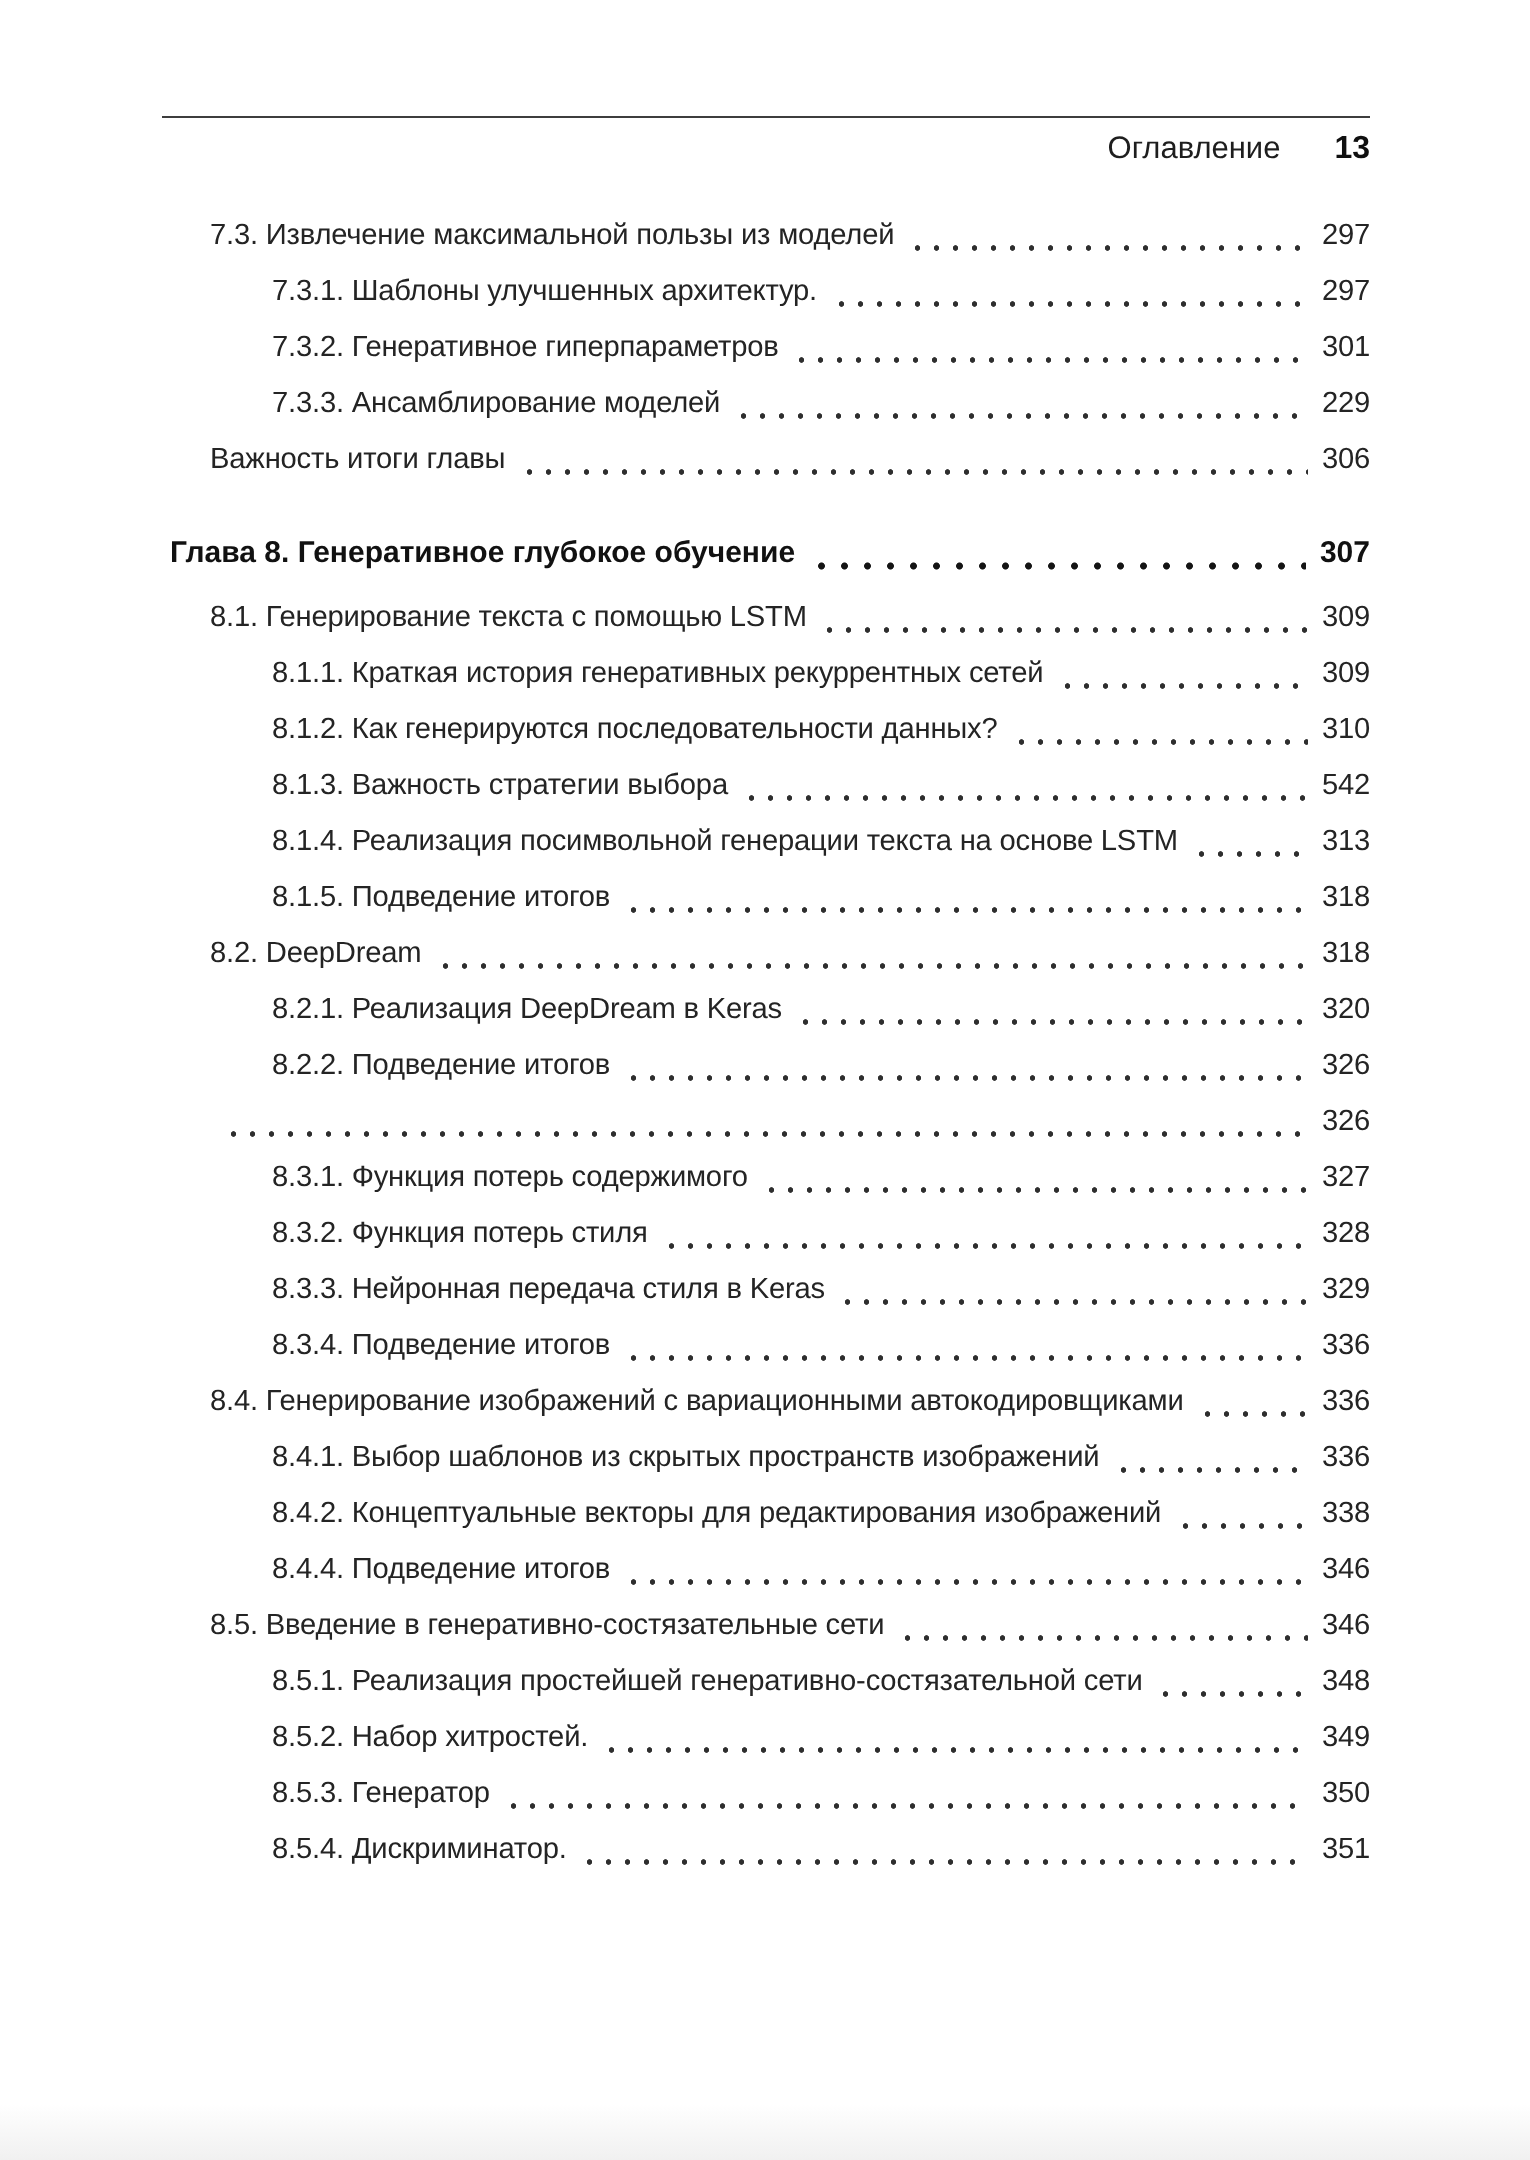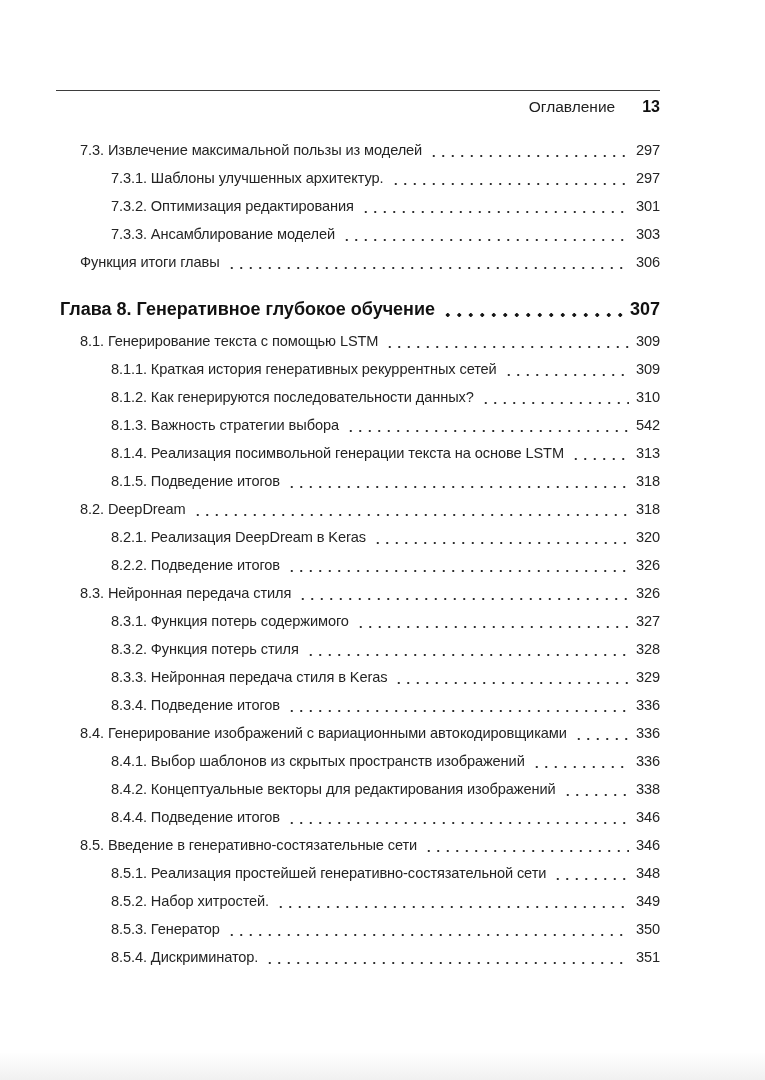--- a/index.html
+++ b/index.html
@@ -10,24 +10,23 @@
   body {
     width: 765px;
     height: 1080px;
     position: relative;
     overflow: hidden;
     font-family: "Liberation Sans", "DejaVu Sans", sans-serif;
     -webkit-font-smoothing: antialiased;
   }
   .content {
     position: absolute;
-    left: 56px;
+    left: 81px;
     top: 0;
     width: 604px;
-    margin-top: 32px;
   }
   .rule {
     margin-top: 58px;
     border-top: 1.5px solid #3d3d3d;
     height: 0;
   }
   .page-header {
     display: flex;
     justify-content: flex-end;
     align-items: baseline;
@@ -72,21 +71,21 @@
   .row .page {
     flex: 0 0 auto;
     text-align: right;
   }
   .row.section { padding-left: 24px; justify-content: space-between; }
   .row.subsection { padding-left: 55px; justify-content: flex-end; }
   .row.chapter {
     padding-left: 4px;
     margin-top: 19px;
     margin-bottom: 4px;
-    font-size: 18px;
+    font-size: 15px;
     font-weight: 700;
     color: #111111;
     letter-spacing: 0;
   }
   .row.chapter .leader {
     background-image: radial-gradient(circle, #141414 1.5px, rgba(0,0,0,0) 1.9px);
     background-size: 11.5px 11.5px;
     background-position: left calc(100% - 2.5px);
   }
   .bottom-shade {
@@ -113,31 +112,31 @@
     <span class="title">7.3. Извлечение максимальной пользы из моделей</span>
     <span class="leader"></span>
     <span class="page">297</span>
   </div>
       <div class="row subsection">
     <span class="title">7.3.1. Шаблоны улучшенных архитектур.</span>
     <span class="leader"></span>
     <span class="page">297</span>
   </div>
       <div class="row subsection">
-    <span class="title">7.3.2. Оптимизация редактирования</span>
+    <span class="title">7.3.2. Генеративное гиперпараметров</span>
     <span class="leader"></span>
     <span class="page">301</span>
   </div>
       <div class="row subsection">
     <span class="title">7.3.3. Ансамблирование моделей</span>
     <span class="leader"></span>
-    <span class="page">303</span>
-  </div>
-      <div class="row section">
-    <span class="title">Функция итоги главы</span>
+    <span class="page">229</span>
+  </div>
+      <div class="row section">
+    <span class="title">Важность итоги главы</span>
     <span class="leader"></span>
     <span class="page">306</span>
   </div>
       <div class="row chapter">
     <span class="title">Глава 8. Генеративное глубокое обучение</span>
     <span class="leader"></span>
     <span class="page">307</span>
   </div>
       <div class="row section">
     <span class="title">8.1. Генерирование текста с помощью LSTM</span>
@@ -178,21 +177,20 @@
     <span class="title">8.2.1. Реализация DeepDream в Keras</span>
     <span class="leader"></span>
     <span class="page">320</span>
   </div>
       <div class="row subsection">
     <span class="title">8.2.2. Подведение итогов</span>
     <span class="leader"></span>
     <span class="page">326</span>
   </div>
       <div class="row section">
-    <span class="title">8.3. Нейронная передача стиля</span>
     <span class="leader"></span>
     <span class="page">326</span>
   </div>
       <div class="row subsection">
     <span class="title">8.3.1. Функция потерь содержимого</span>
     <span class="leader"></span>
     <span class="page">327</span>
   </div>
       <div class="row subsection">
     <span class="title">8.3.2. Функция потерь стиля</span>

